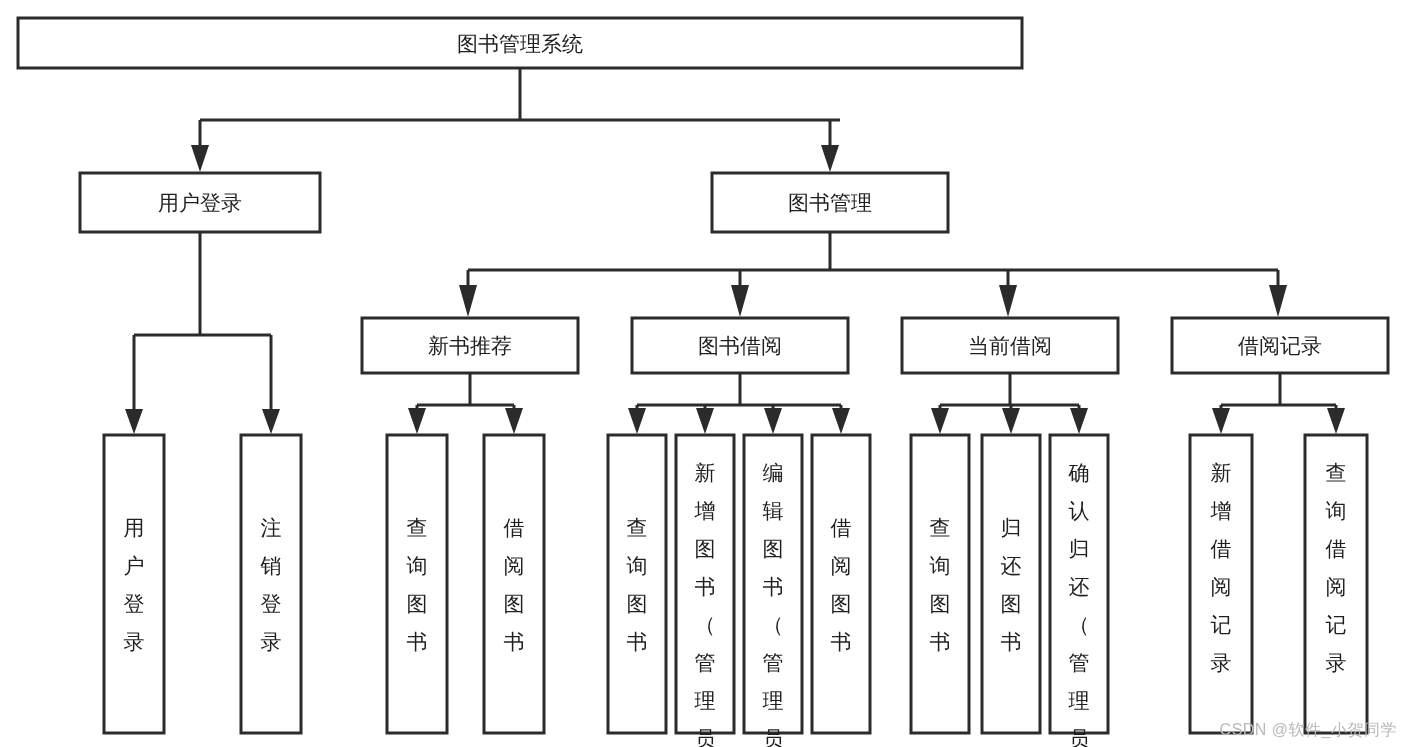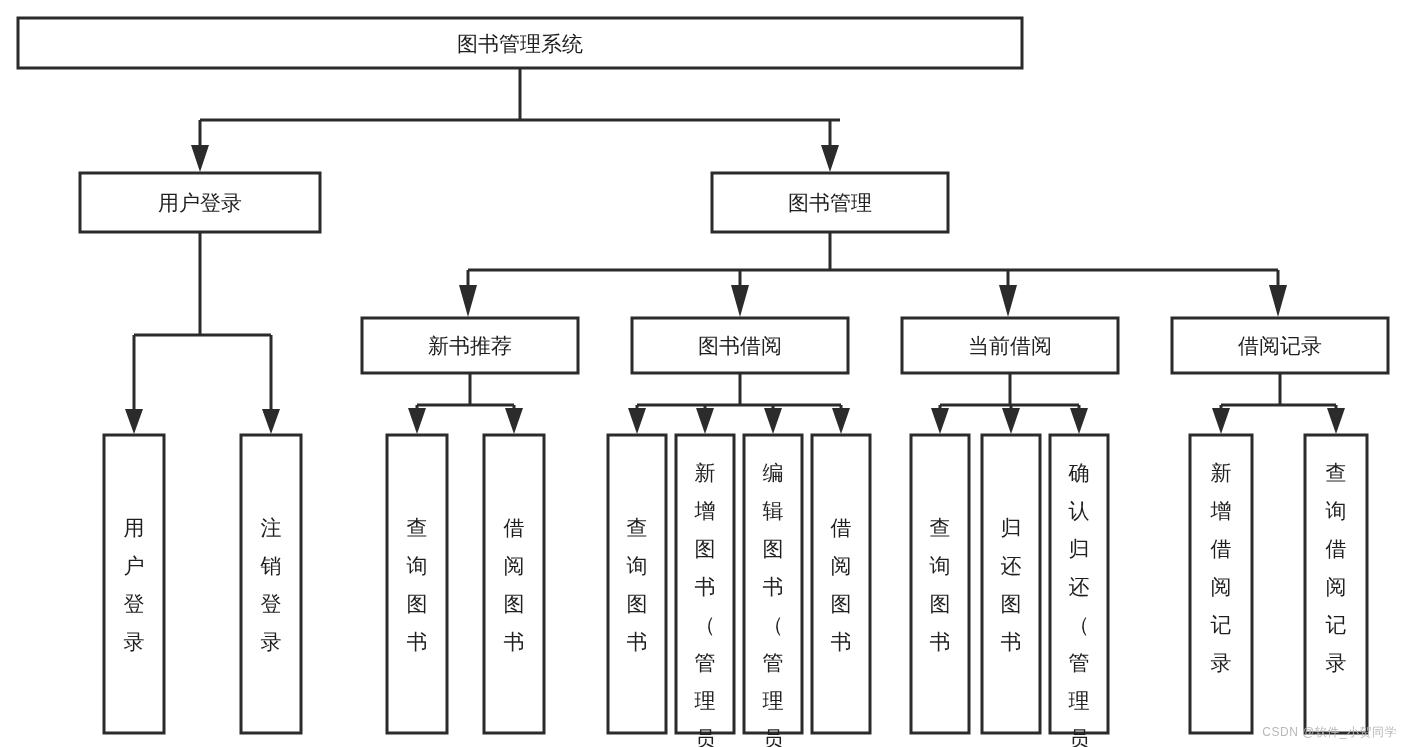--- a/index.html
+++ b/index.html
@@ -16,21 +16,21 @@
     font-family:"Liberation Sans","DejaVu Sans",sans-serif;
     font-size:21px;fill:#1f1f1f;text-anchor:middle;dominant-baseline:middle;
   }
   .leaf-label{
     font-family:"Liberation Sans","DejaVu Sans",sans-serif;
     font-size:21px;fill:#1f1f1f;text-anchor:middle;
   }
   .watermark{
     position:absolute;right:8px;bottom:6px;
     font-family:"Liberation Sans","DejaVu Sans",sans-serif;
-    font-size:12px;color:#b9b9b9;white-space:nowrap;letter-spacing:.5px;margin-top:40px;
+    font-size:16px;color:#b9b9b9;white-space:nowrap;letter-spacing:.5px;margin-top:40px;
   }
 </style>
 </head>
 <body>
 
 <svg id="diagram" viewBox="0 0 1405 747" xmlns="http://www.w3.org/2000/svg">
 
   <g>
     <path class="link" d="M 520 68 L 520 120"></path>
     <path class="link" d="M 200 120 L 840 120"></path>

